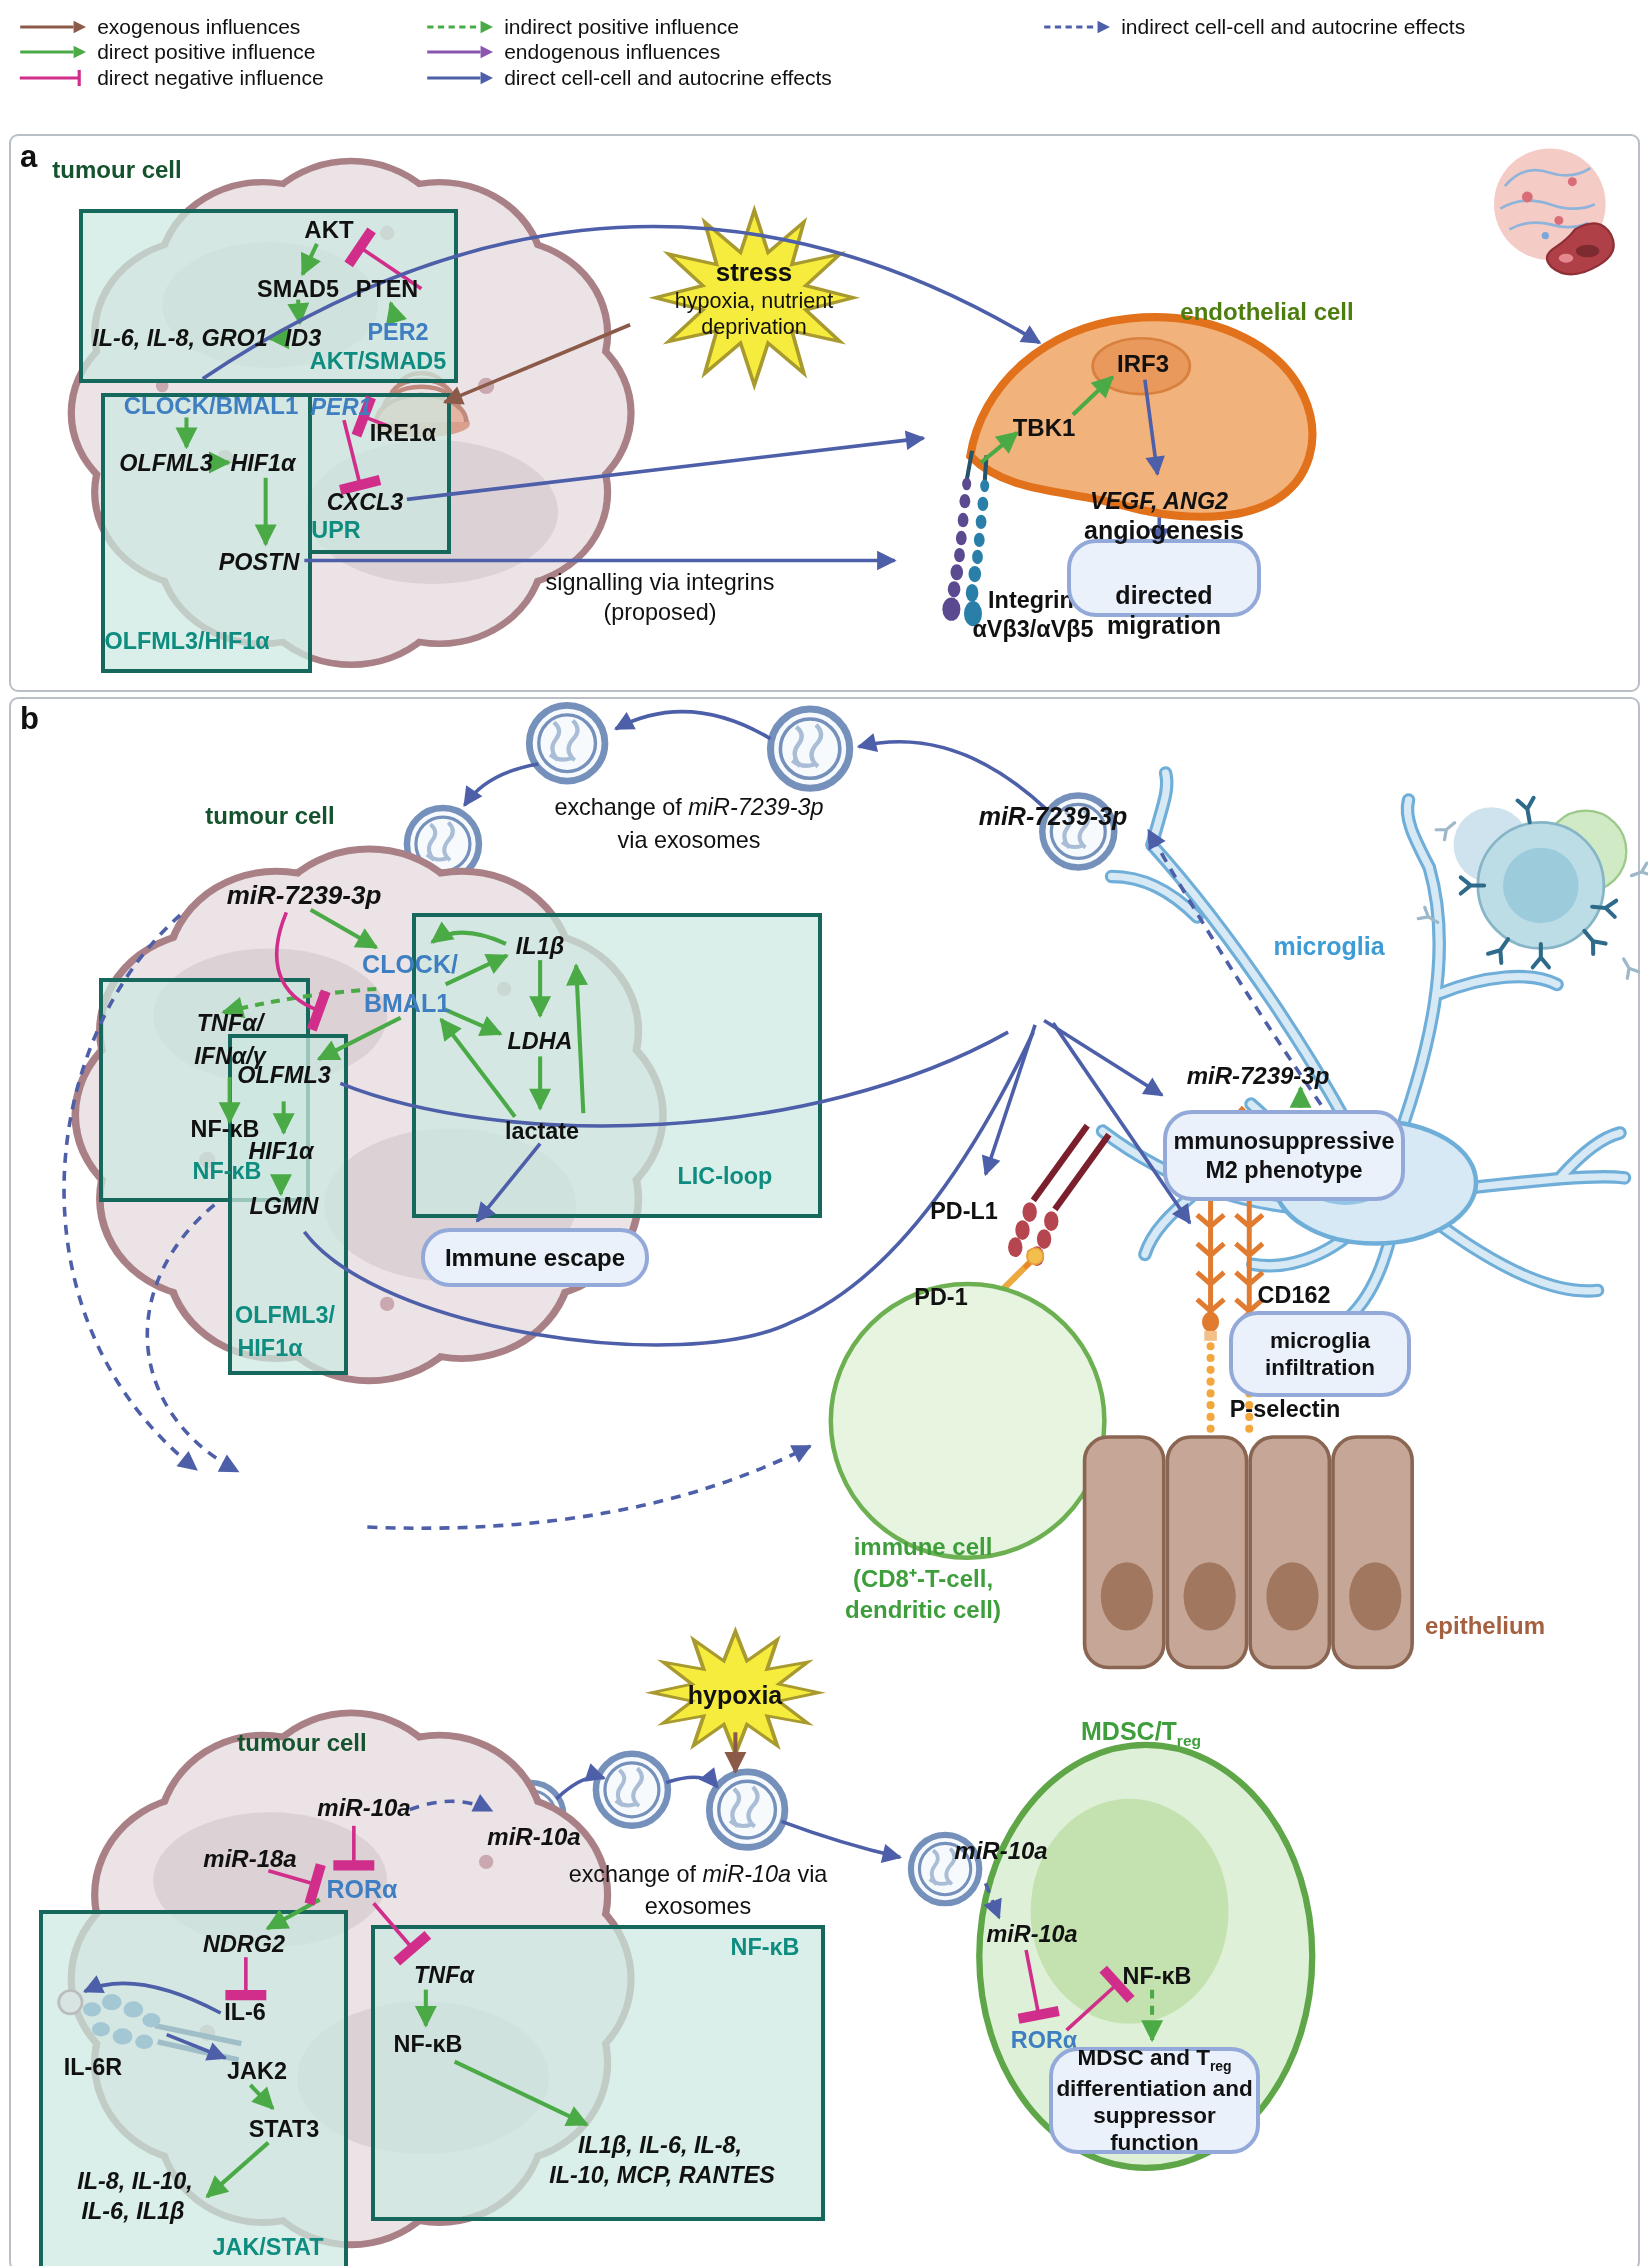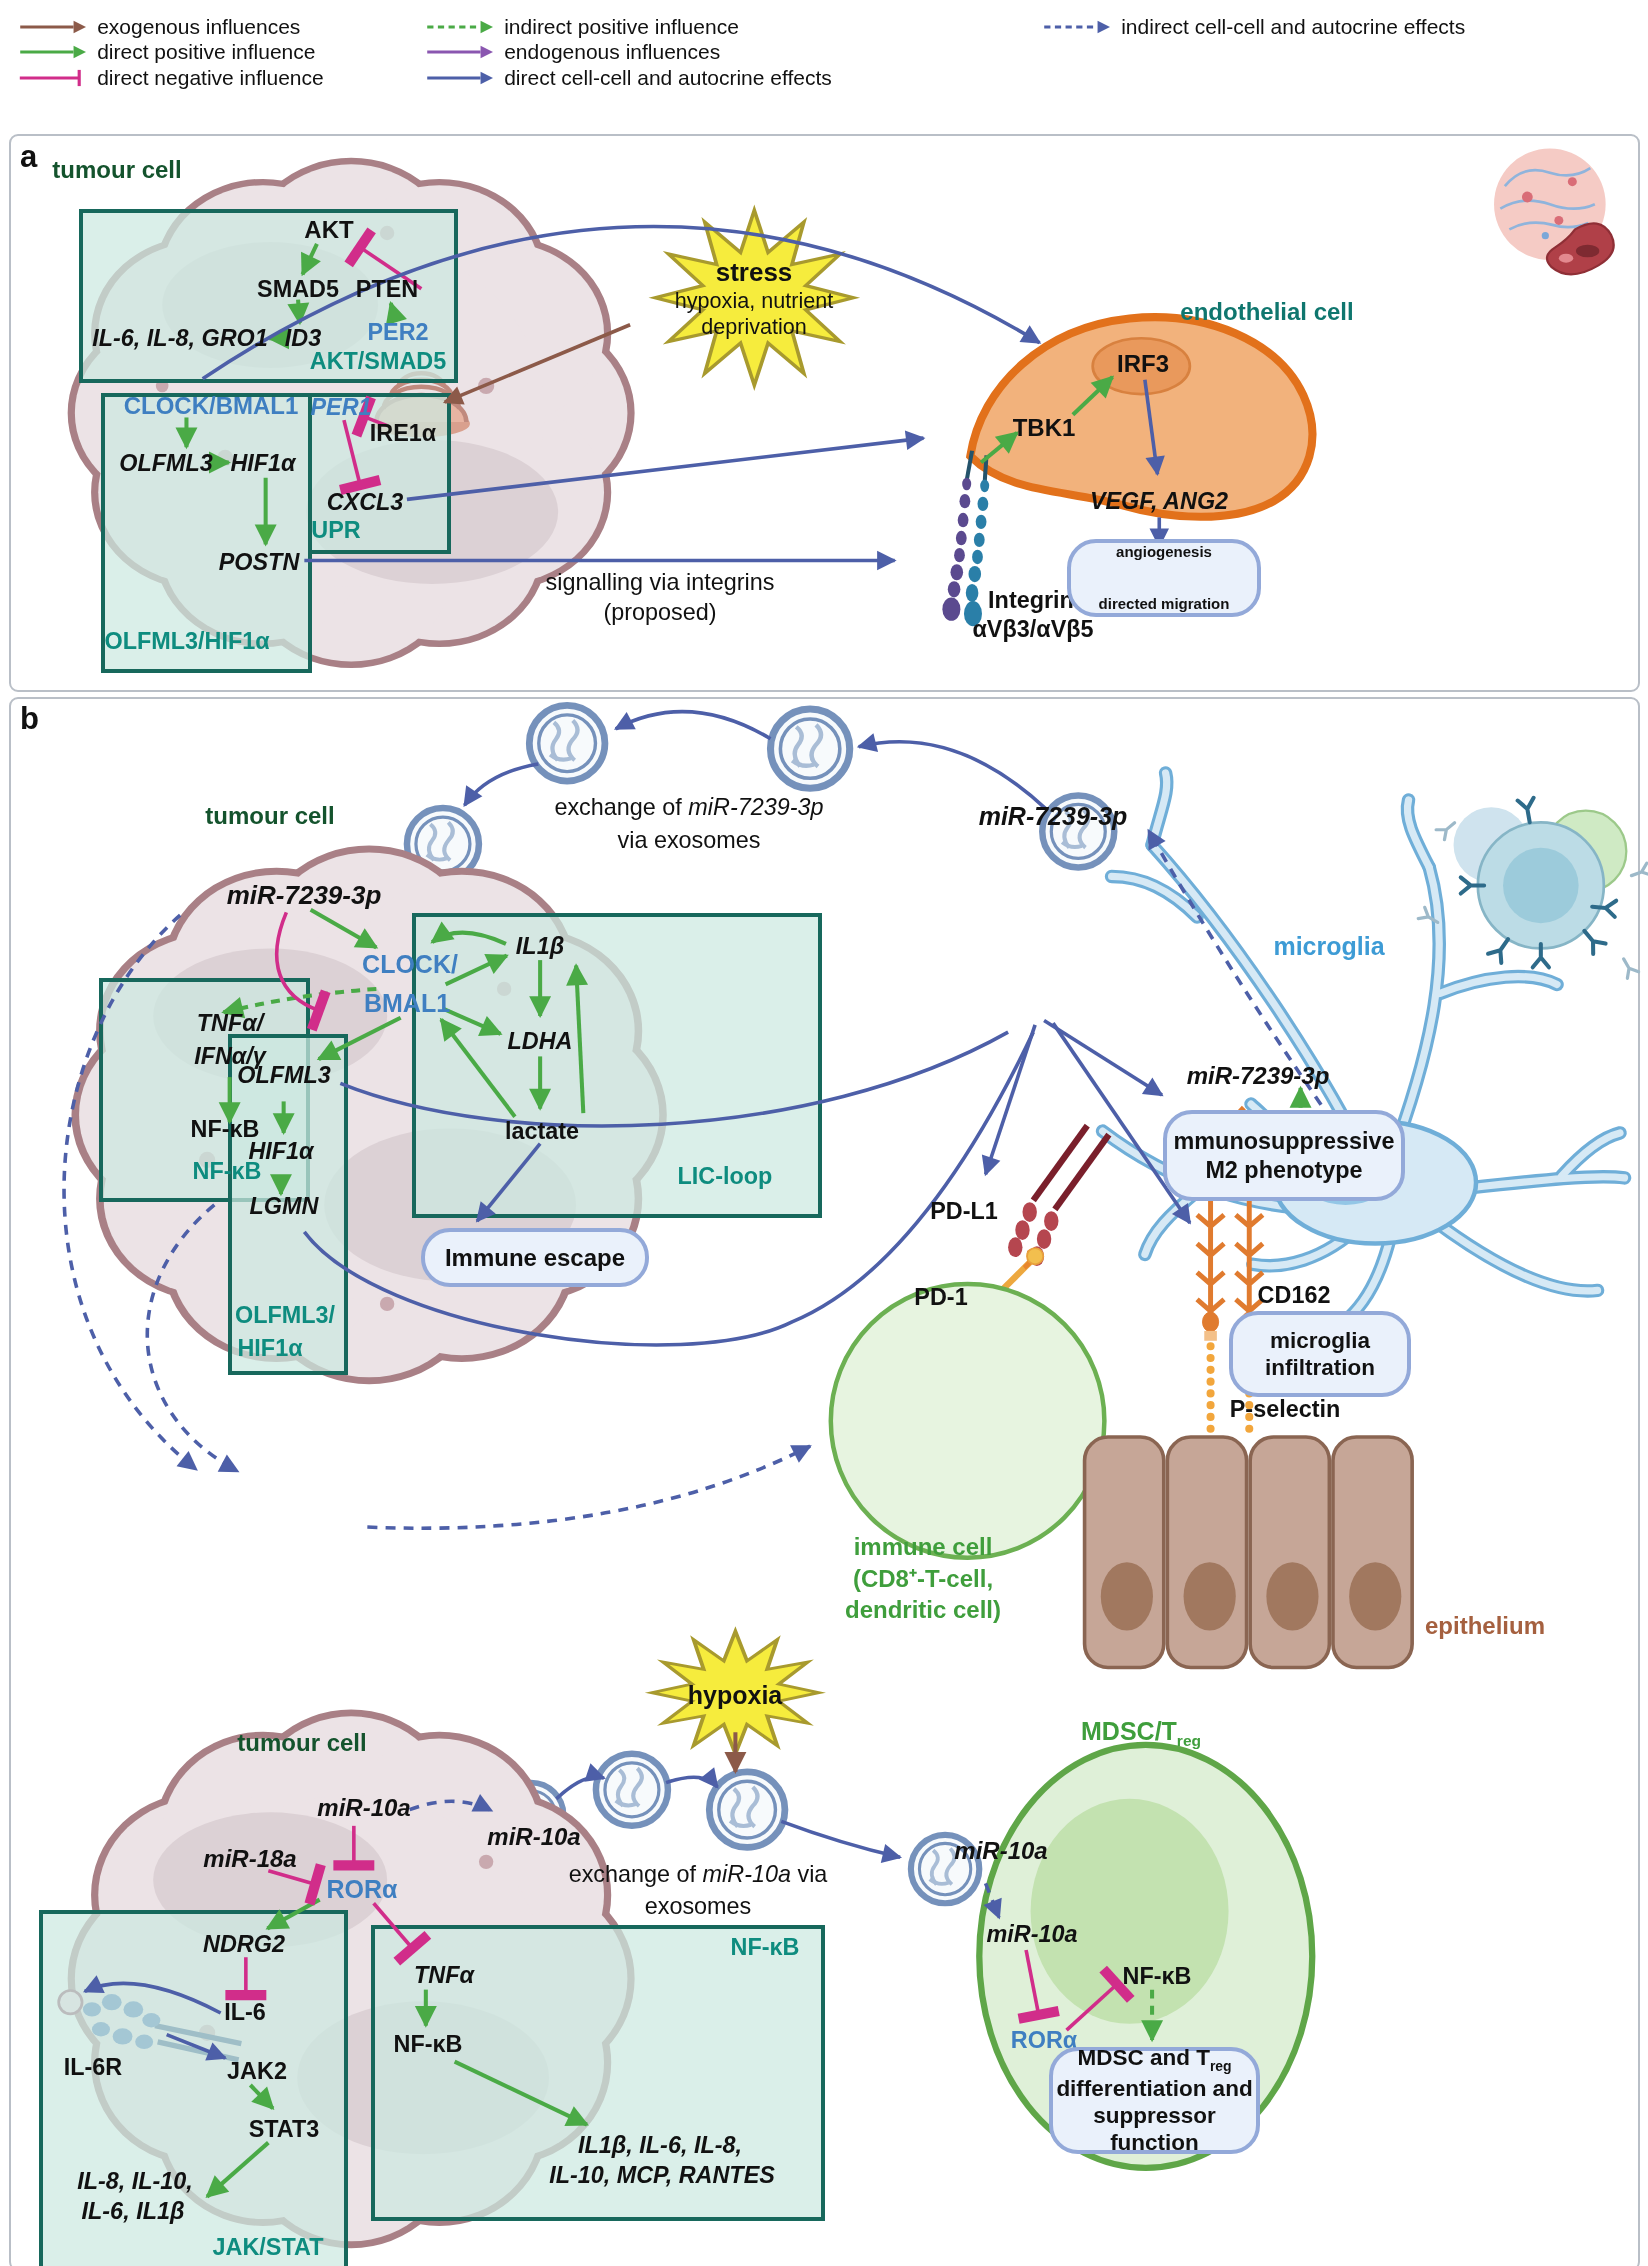--- a/index.html
+++ b/index.html
@@ -8,21 +8,21 @@
   svg.layer{position:absolute;left:0;top:0;pointer-events:none;}
   .panel{position:absolute;border:2.7px solid #b9bfc7;border-radius:9px;background:#fff;z-index:0;}
   .tbox{position:absolute;background:rgba(204,233,225,0.72);border:4.5px solid #17685c;z-index:2;}
   .lbl{position:absolute;transform:translate(-50%,-50%);white-space:nowrap;font-weight:bold;
        font-size:23.4px;z-index:4;text-align:center;line-height:1.15;}
   .reg{font-weight:400;}
   .g{font-style:italic;}
   .blu{color:#3f7fc1;}
   .teal{color:#0e8c7f;}
   .red{color:#14532d;}
-  .org{color:#0f766e;}
+  .org{color:#4d7c0f;}
   .grn{color:#3f9e3c;}
   .brn{color:#a5603f;}
   .mgl{color:#3d9bd5;}
   .pill{position:absolute;background:#eaf1fb;border:4.5px solid #93a9d9;border-radius:29px;
         display:flex;flex-direction:column;align-items:center;justify-content:center;
         font-weight:bold;font-size:23.4px;text-align:center;line-height:1.22;z-index:4;}
   .tag{position:absolute;font-weight:bold;font-size:31px;z-index:5;}
   .legend-row{position:absolute;display:flex;align-items:center;gap:7.2px;font-size:21px;z-index:5;}
   .legend-row svg{flex:none;}
   sub{font-size:0.62em;}
@@ -486,21 +486,21 @@
   <div class="lbl reg" style="left:754px;top:293px;font-size:21.6px;">hypoxia, nutrient</div>
   <div class="lbl reg" style="left:754px;top:319px;font-size:21.6px;">deprivation</div>
   <div class="lbl reg" style="left:660px;top:574px;">signalling via integrins</div>
   <div class="lbl reg" style="left:660px;top:604px;">(proposed)</div>
   <div class="lbl" style="left:1031px;top:592px;">Integrin</div>
   <div class="lbl" style="left:1033px;top:621px;">αVβ3/αVβ5</div>
   <div class="lbl" style="left:1044px;top:420px;font-size:24px;">TBK1</div>
   <div class="lbl" style="left:1143px;top:356px;font-size:24px;">IRF3</div>
   <div class="lbl org" style="left:1267px;top:304px;font-size:24px;">endothelial cell</div>
   <div class="lbl g" style="left:1159px;top:493px;">VEGF, ANG2</div>
-  <div class="pill" style="left:1067px;top:531px;width:186px;height:70px;font-size:15px;gap:34px;">
+  <div class="pill" style="left:1067px;top:531px;width:186px;height:70px;font-size:25px;gap:34px;">
     <div>angiogenesis</div>
     <div>directed migration</div>
   </div>
 
   <div class="tag" style="left:20px;top:693px;">b</div>
   <div class="lbl reg" style="left:689px;top:799px;">
     <span>exchange of </span><span class="g">miR-7239-3p</span>
   </div>
   <div class="lbl reg" style="left:689px;top:832px;">via exosomes</div>
   <div class="lbl g" style="left:1053px;top:808px;font-size:25px;">miR-7239-3p</div>

